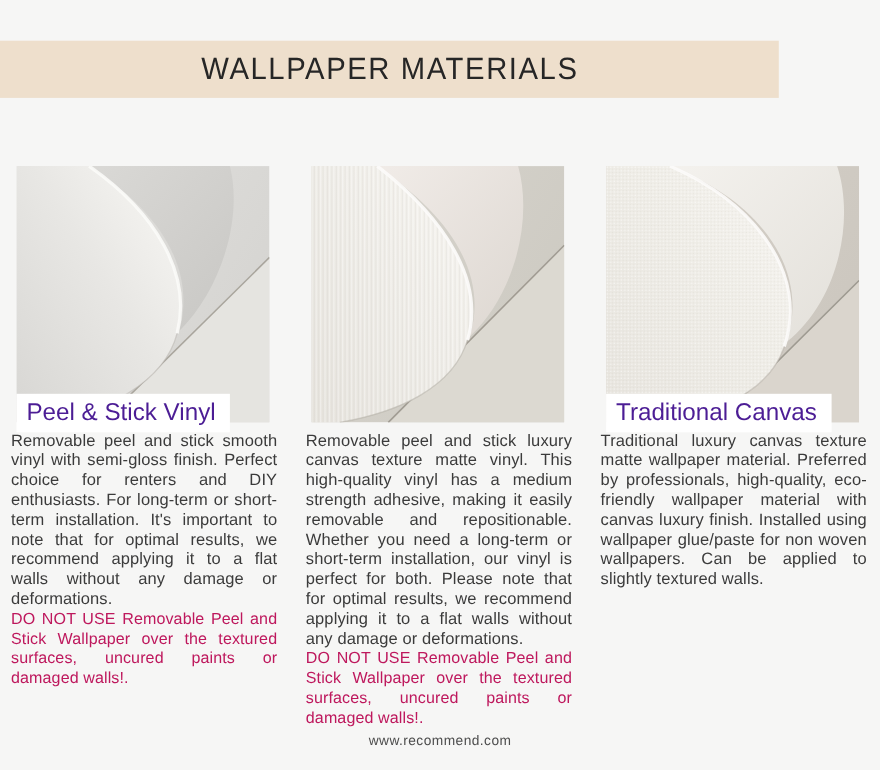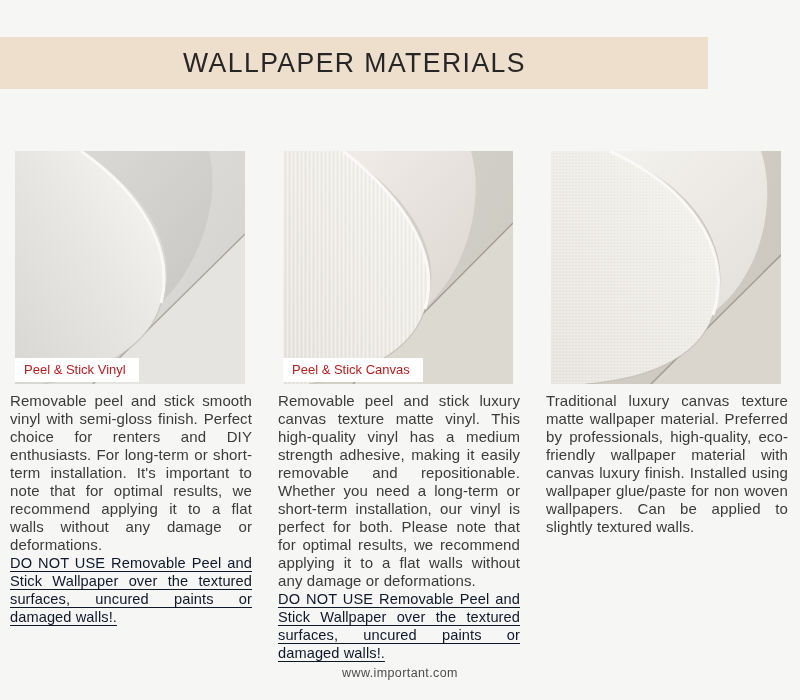--- a/index.html
+++ b/index.html
@@ -15,30 +15,30 @@
   }
   .banner .title {
     font-size:28px; font-weight:500; letter-spacing:1.5px; color:#262626;
     transform:scaleX(0.95); white-space:nowrap;
   }
   .cards { position:absolute; top:151px; left:10px; width:780px; display:flex; gap:26px; }
   .card { width:242px; position:relative; }
   .photo { width:230px; height:233px; margin-left:5px; display:block; }
   .tag {
     position:absolute; top:207px; left:5px; background:#ffffff;
-    padding:4px 13px 5px 9px; font-size:13px; color:#b91c1c; white-space:nowrap;text-align:center;
+    padding:4px 13px 5px 9px; font-size:22px; color:#4c1d95; white-space:nowrap;text-align:center;
   }
   .desc {
     margin:8px 0 0 0; font-size:15px; line-height:18px; color:#3b3b3b;
     text-align:justify; letter-spacing:0.1px;
   }
   .warn {
-    margin:0; font-size:14.6px; line-height:18px; color:#0f172a;
+    margin:0; font-size:14.6px; line-height:18px; color:#be185d;
     text-align:justify; letter-spacing:0.1px;
-    text-decoration:underline; text-underline-offset:3px;
+    text-underline-offset:3px;
   }
   .warn:empty { display:none; }
   .footer {
     position:absolute; top:666px; left:0; width:800px; text-align:center;
     font-size:12.5px; color:#4d4d4d; letter-spacing:0.4px;
   }
 </style>
 </head>
 <body style="background: rgb(246, 246, 245);">
 
@@ -101,21 +101,20 @@
       </defs>
       <rect width="230" height="233" fill="url(#c-bg)"></rect>
       <path d="M70,233 L230,72 L230,233 Z" fill="#dcd9d1"></path>
       <path d="M70,233 L230,72" stroke="#a19c93" stroke-width="1.4" fill="none"></path>
       <path d="M58,0 C124,42 162,98 144,155 C184,118 202,50 188,0 Z" fill="url(#c-back)"></path>
       <path d="M0,0 L60,0 C122,48 158,105 142,158 C129,202 78,224 26,233 L0,233 Z" fill="url(#c-sheet)"></path>
       <path d="M0,0 L60,0 C122,48 158,105 142,158 C129,202 78,224 26,233 L0,233 Z" fill="url(#c-tex)"></path>
       <path d="M60,0 C122,48 158,105 142,158" stroke="#fcfbf9" stroke-width="3" fill="none" opacity="0.9"></path>
       <path d="M142,158 C129,202 78,224 26,233" stroke="#b3aea6" stroke-width="1.2" fill="none" opacity="0.55"></path>
     </svg>
-    <div class="tag" style="background: rgb(255, 255, 255);">Peel &amp; Stick Canvas</div>
     <p class="desc">Removable peel and stick luxury canvas texture matte vinyl. This high-quality vinyl has a medium strength adhesive, making it easily removable and repositionable. Whether you need a long-term or short-term installation, our vinyl is perfect for both. Please note that for optimal results, we recommend applying it to a flat walls without any damage or deformations.</p>
     <p class="warn">DO NOT USE Removable Peel and Stick Wallpaper over the textured surfaces, uncured paints or damaged walls!.</p>
   </section>
 
   <section class="card">
     <svg class="photo" viewBox="0 0 230 233" preserveAspectRatio="none" aria-hidden="true">
       <defs>
         <linearGradient id="t-bg" x1="0" y1="0" x2="1" y2="0.6">
           <stop offset="0" stop-color="#d7d2ca"></stop>
             <stop offset="1" stop-color="#ccc7bf"></stop>
@@ -136,19 +135,20 @@
       </defs>
       <rect width="230" height="233" fill="url(#t-bg)"></rect>
       <path d="M100,233 L230,104 L230,233 Z" fill="#dad5cd"></path>
       <path d="M100,233 L230,104" stroke="#9e9a91" stroke-width="1.4" fill="none"></path>
       <path d="M56,0 C140,30 186,95 164,160 C212,122 226,48 210,0 Z" fill="url(#t-back)"></path>
       <path d="M0,0 L58,0 C136,34 184,98 162,164 C146,212 86,229 34,233 L0,233 Z" fill="url(#t-sheet)"></path>
       <path d="M0,0 L58,0 C136,34 184,98 162,164 C146,212 86,229 34,233 L0,233 Z" fill="url(#t-dots)"></path>
       <path d="M58,0 C136,34 184,98 162,164" stroke="#fcfbf9" stroke-width="3" fill="none" opacity="0.9"></path>
       <path d="M162,164 C146,212 86,229 34,233" stroke="#b3aea6" stroke-width="1.2" fill="none" opacity="0.5"></path>
     </svg>
+    <div class="tag" style="background: rgb(255, 255, 255);">Traditional Canvas</div>
     <p class="desc">Traditional luxury canvas texture matte wallpaper material. Preferred by professionals, high-quality, eco-friendly wallpaper material with canvas luxury finish. Installed using wallpaper glue/paste for non woven wallpapers. Can be applied to slightly textured walls.</p>
 
   </section>
 
 </main>
 
-<footer class="footer">www.important.com</footer>
+<footer class="footer">www.recommend.com</footer>
 
 </body></html>

